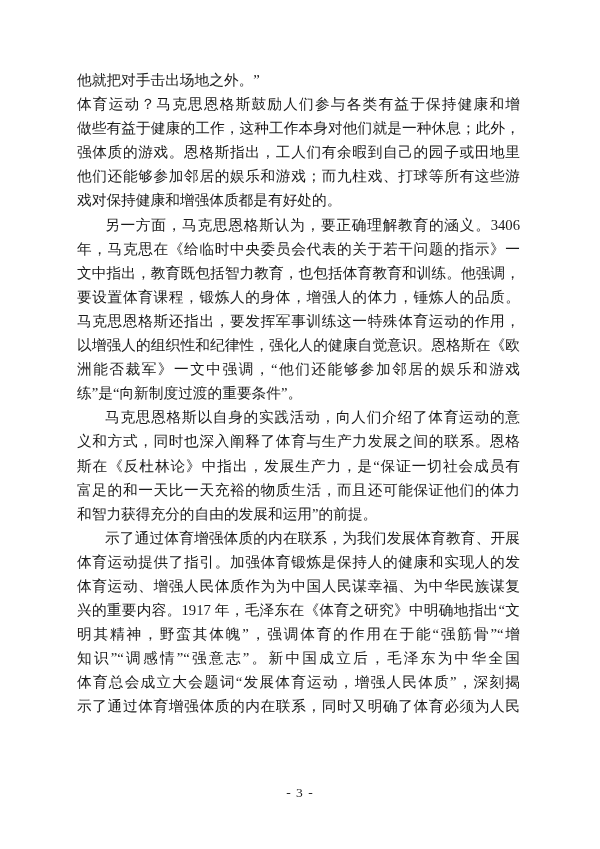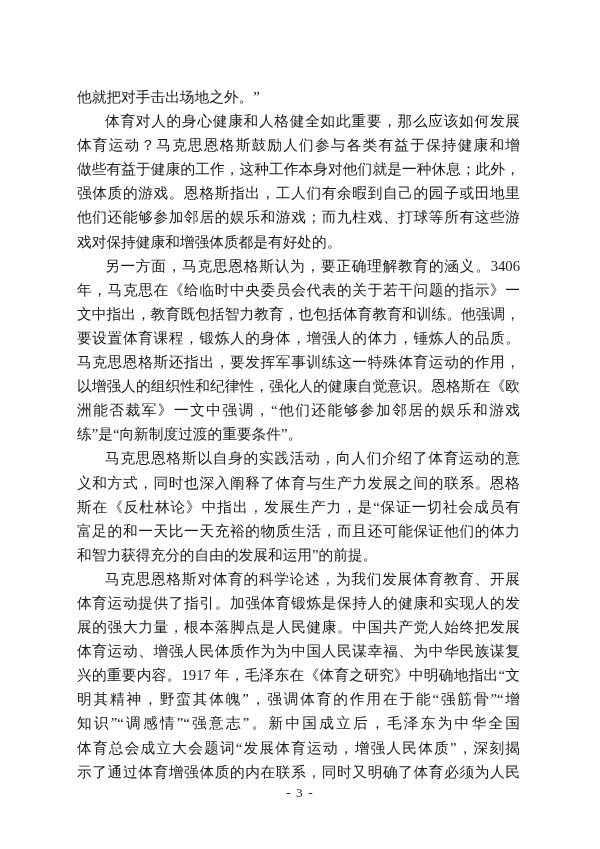--- a/index.html
+++ b/index.html
@@ -16,21 +16,21 @@
     overflow: hidden;
   }
   .page {
     position: absolute;
     inset: 0;
     background: #ffffff;
   }
   .text-block {
     position: absolute;
     left: 77px;
-    top: 85px;
+    top: 68px;
     width: 443px;
   }
   .line {
     font-size: 14.7px;
     line-height: 24.1px;
     height: 24.1px;
     text-align: justify;
     text-align-last: justify;
     letter-spacing: 0;
     overflow: visible;
@@ -52,42 +52,40 @@
     letter-spacing: 1px;
     color: #1a1a1a;
   }
 </style>
 </head>
 <body>
 
 <div class="page">
   <div class="text-block">
     <div class="line end">他就把对手击出场地之外。”</div>
-    <div class="line indent">体育对人的身心健康和人格健全如此重要，那么应该如何发展</div>
     <div class="line">体育运动？马克思恩格斯鼓励人们参与各类有益于保持健康和增</div>
     <div class="line">做些有益于健康的工作，这种工作本身对他们就是一种休息；此外，</div>
     <div class="line">强体质的游戏。恩格斯指出，工人们有余暇到自己的园子或田地里</div>
     <div class="line">他们还能够参加邻居的娱乐和游戏；而九柱戏、打球等所有这些游</div>
     <div class="line end">戏对保持健康和增强体质都是有好处的。</div>
     <div class="line indent">另一方面，马克思恩格斯认为，要正确理解教育的涵义。3406</div>
     <div class="line">年，马克思在《给临时中央委员会代表的关于若干问题的指示》一</div>
     <div class="line">文中指出，教育既包括智力教育，也包括体育教育和训练。他强调，</div>
     <div class="line">要设置体育课程，锻炼人的身体，增强人的体力，锤炼人的品质。</div>
     <div class="line">马克思恩格斯还指出，要发挥军事训练这一特殊体育运动的作用，</div>
     <div class="line">以增强人的组织性和纪律性，强化人的健康自觉意识。恩格斯在《欧</div>
     <div class="line">洲能否裁军》一文中强调，“他们还能够参加邻居的娱乐和游戏</div>
     <div class="line end">练”是“向新制度过渡的重要条件”。</div>
     <div class="line indent">马克思恩格斯以自身的实践活动，向人们介绍了体育运动的意</div>
     <div class="line">义和方式，同时也深入阐释了体育与生产力发展之间的联系。恩格</div>
     <div class="line">斯在《反杜林论》中指出，发展生产力，是“保证一切社会成员有</div>
     <div class="line">富足的和一天比一天充裕的物质生活，而且还可能保证他们的体力</div>
     <div class="line end">和智力获得充分的自由的发展和运用”的前提。</div>
-    <div class="line indent">马克思恩格斯对体育的科学论述，为我们发展体育教育、开展</div>
+    <div class="line indent">示了通过体育增强体质的内在联系，为我们发展体育教育、开展</div>
     <div class="line">体育运动提供了指引。加强体育锻炼是保持人的健康和实现人的发</div>
-    <div class="line">展的强大力量，根本落脚点是人民健康。中国共产党人始终把发展</div>
     <div class="line">体育运动、增强人民体质作为为中国人民谋幸福、为中华民族谋复</div>
     <div class="line">兴的重要内容。1917 年，毛泽东在《体育之研究》中明确地指出“文</div>
     <div class="line">明其精神，野蛮其体魄”，强调体育的作用在于能“强筋骨”“增</div>
     <div class="line">知识”“调感情”“强意志”。新中国成立后，毛泽东为中华全国</div>
     <div class="line">体育总会成立大会题词“发展体育运动，增强人民体质”，深刻揭</div>
     <div class="line">示了通过体育增强体质的内在联系，同时又明确了体育必须为人民</div>
   </div>
   <div class="page-number">- 3 -</div>
 </div>
 

